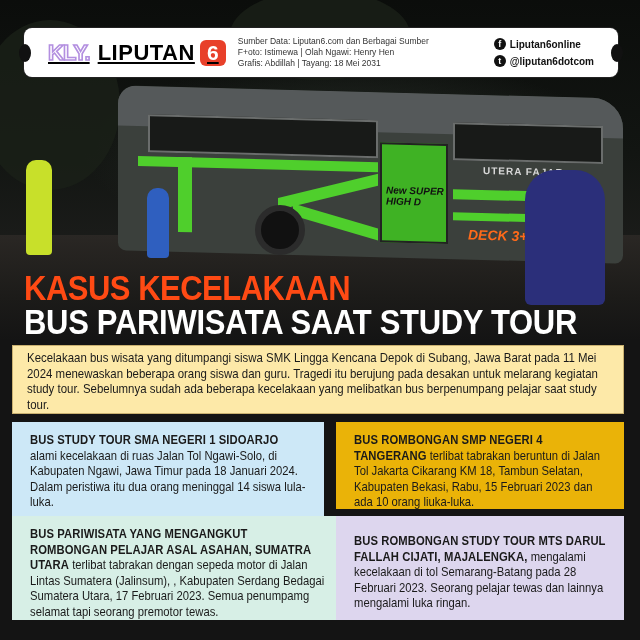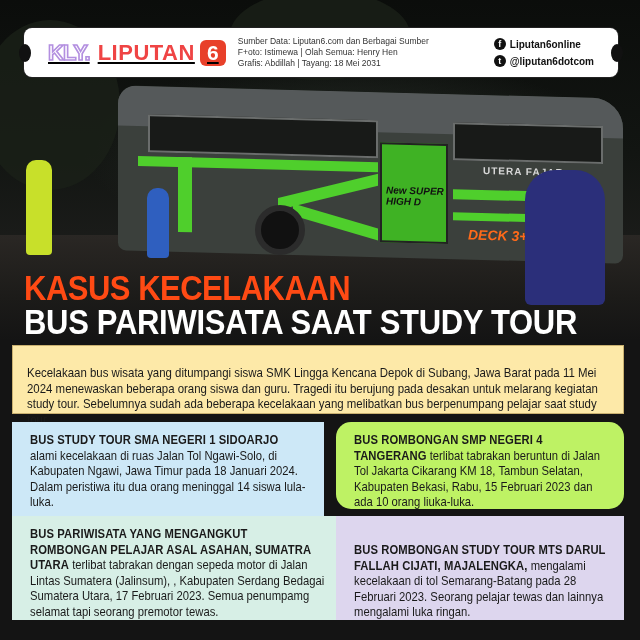--- a/index.html
+++ b/index.html
@@ -34,47 +34,47 @@
     display: flex; align-items: center;
   }
   .banner::before, .banner::after {
     content: ""; position: absolute; top: 14px; width: 12px; height: 18px; background: #111; border-radius: 50%;
   }
   .banner::before { left: -7px; }
   .banner::after { right: -7px; }
   .logo { display: flex; align-items: center; margin-left: 22px; text-decoration: underline; }
   .kly { font: 700 22px "Liberation Sans", sans-serif; color: transparent;
     -webkit-text-stroke: 1.6px #b38fe0; letter-spacing: -1px; margin-right: 8px; }
-  .liputan { font: 900 22px "Liberation Sans", sans-serif; color: #ef4444; letter-spacing: 0.5px; }
+  .liputan { font: 900 22px "Liberation Sans", sans-serif; color: #000000; letter-spacing: 0.5px; }
   .six { display: inline-flex; align-items: center; justify-content: center; width: 26px; height: 26px;
     margin-left: 5px; background: #e8402a; color: #fff; border-radius: 6px; font: 900 21px "Liberation Sans", sans-serif; }
   .credits { margin-left: 12px; font: 400 8.5px "Liberation Sans", sans-serif; color: #333; line-height: 11px; }
   .social { margin-left: auto; margin-right: 22px; font: 700 10px "Liberation Sans", sans-serif; color: #111; line-height: 17px; }
   .social div { display: flex; align-items: center; }
   .social .ic { width: 12px; height: 12px; border-radius: 50%; background: #111; color: #fff;
     font: 700 9px "Liberation Sans", sans-serif; display: inline-flex; align-items: center; justify-content: center; margin-right: 4px; }
 
   .title1 { position: absolute; left: 24px; top: 268px; font: 900 31px "Liberation Sans", sans-serif;
     color: #ff4a14; letter-spacing: -0.5px; transform: scaleY(1.15); transform-origin: left top; }
   .title2 { position: absolute; left: 24px; top: 302px; font: 900 31px "Liberation Sans", sans-serif;
     color: #ffffff; letter-spacing: -0.3px; transform: scaleY(1.15); transform-origin: left top; }
 
   .intro { position: absolute; left: 12px; top: 345px; width: 612px; height: 69px;
-    background: #fde9a8; border: 1px solid #c9b070; padding: 19px 14px 0 14px;
+    background: #fde9a8; border: 1px solid #c9b070; padding: 4px 14px 0 14px;
     font: 400 13.3px "Liberation Sans Narrow", "Liberation Sans", sans-serif; color: #1a1a1a; line-height: 15.5px; }
   .intro span { display: inline-block; transform: scaleX(0.86); transform-origin: left top; width: 116%; }
 
   .card { position: absolute; padding: 10px 14px 0 18px; font: 400 12.8px "Liberation Sans", sans-serif;
     color: #1a1a1a; line-height: 15.5px; }
   .card .inner { display: block; transform: scaleX(0.88); transform-origin: left top; width: 114%; }
   .card b { font-weight: 700; letter-spacing: 0.1px; }
   .c1 { left: 12px; top: 422px; width: 312px; height: 107px; background: #cde8f7; }
-  .c2 { left: 336px; top: 422px; width: 288px; height: 87px; background: #bef264; border-radius: 15px; }
+  .c2 { left: 336px; top: 422px; width: 288px; height: 87px; background: #eab308; }
   .c3 { left: 12px; top: 516px; width: 328px; height: 104px; background: #d7efe6; }
-  .c4 { left: 336px; top: 516px; width: 288px; height: 104px; background: #ddd6ee; padding-top: 26px; }
+  .c4 { left: 336px; top: 516px; width: 288px; height: 104px; background: #ddd6ee; padding-top: 17px; }
 </style>
 </head>
 <body>
 
 <div class="photo">
   <div class="tree" style="left:-20px;top:20px;width:140px;height:170px;"></div>
   <div class="tree" style="left:230px;top:-10px;width:180px;height:90px;"></div>
   <div class="ground"></div>
   <div class="bus">
     <div class="roof"></div>
@@ -99,21 +99,21 @@
 </div>
 
 <div class="banner">
   <div class="logo">
     <span class="kly">KLY.</span>
     <span class="liputan">LIPUTAN</span>
     <span class="six">6</span>
   </div>
   <div class="credits">
     <div>Sumber Data: Liputan6.com dan Berbagai Sumber</div>
-    <div>F+oto: Istimewa | Olah Semua: Henry Hen</div>
+    <div>F+oto: Istimewa | Olah Ngawi: Henry Hen</div>
     <div>Grafis: Abdillah | Tayang: 18 Mei 2031</div>
   </div>
   <div class="social">
     <div>
       <span class="ic">f</span>
       <span>Liputan6online</span>
     </div>
     <div>
       <span class="ic">t</span>
       <span>@liputan6dotcom</span>

